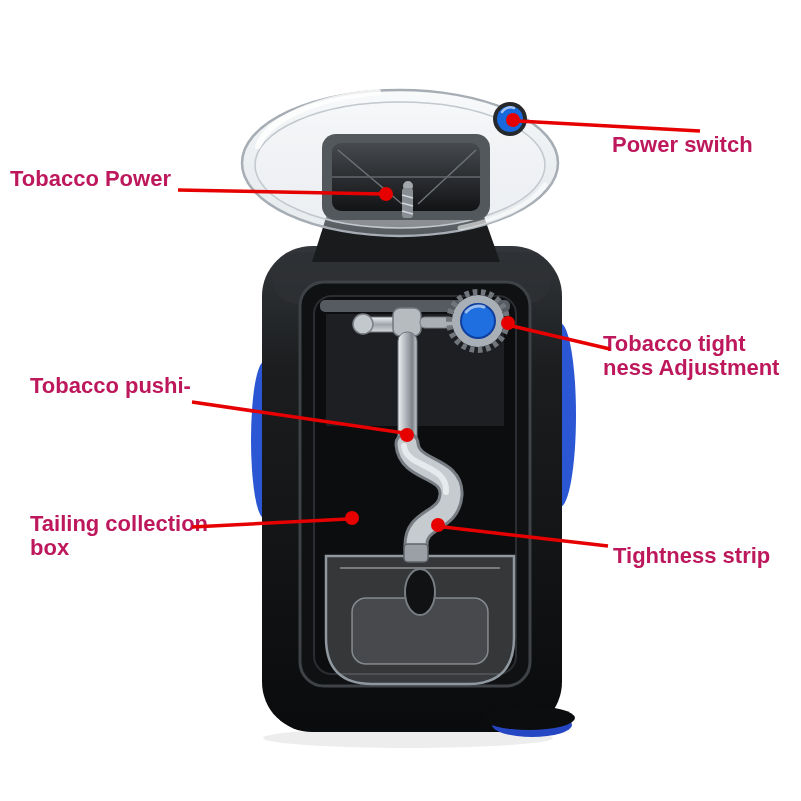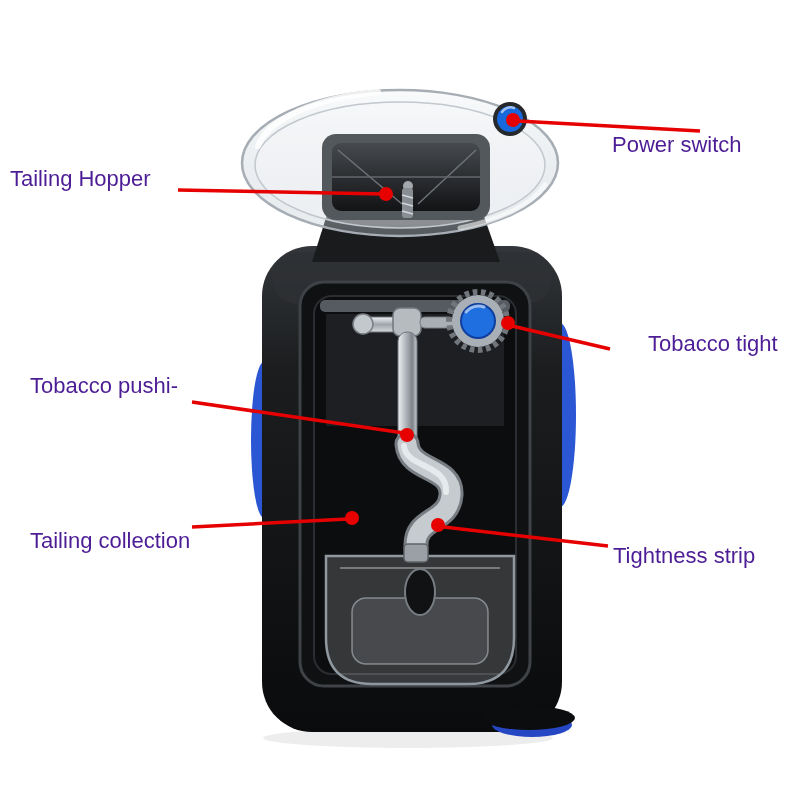--- a/index.html
+++ b/index.html
@@ -15,23 +15,23 @@
     overflow: hidden;
     font-family: "Liberation Sans", sans-serif;
   }
   .stage svg {
     position: absolute;
     left: 0;
     top: 0;
   }
   .label {
     position: absolute;
-    color: #4c1d95;
+    color: #be185d;
     font-size: 22px;
-    font-weight: 400;
+    font-weight: 700;
     line-height: 24px;
     white-space: nowrap;
     z-index: 5;
   }
   .overlay {
     z-index: 10;
   }
 </style>
 </head>
 <body>
@@ -125,37 +125,39 @@
     </g>
 
     <g>
       <circle cx="510" cy="119" r="17" fill="#26282b"></circle>
       <circle cx="510" cy="119" r="13" fill="#1668dc"></circle>
       <path d="M502 112 A 10 10 0 0 1 514 108" stroke="rgba(255,255,255,0.6)" stroke-width="2.5" fill="none" stroke-linecap="round"></path>
     </g>
   </svg>
 
   <div class="label" style="left:10px; top:167px;">
-    <div>Tailing Hopper</div>
+    <div>Tobacco Power</div>
   </div>
 
   <div class="label" style="left:612px; top:133px;">
     <div>Power switch</div>
   </div>
 
-  <div class="label" style="left:648px; top:332px;">
+  <div class="label" style="left:603px; top:332px;">
     <div>Tobacco tight</div>
+    <div>ness Adjustment</div>
   </div>
 
   <div class="label" style="left:30px; top:374px;">
     <div>Tobacco pushi-</div>
   </div>
 
-  <div class="label" style="left:30px; top:529px;">
+  <div class="label" style="left:30px; top:512px;">
     <div>Tailing collection</div>
+    <div>box</div>
   </div>
 
   <div class="label" style="left:613px; top:544px;">
     <div>Tightness strip</div>
   </div>
 
   <svg class="overlay" width="801" height="801" viewBox="0 0 801 801">
     <g stroke="#e60000" stroke-width="3.5" stroke-linecap="butt">
       <line x1="178" y1="190" x2="384" y2="194"></line>
       <line x1="518" y1="121" x2="700" y2="131"></line>

